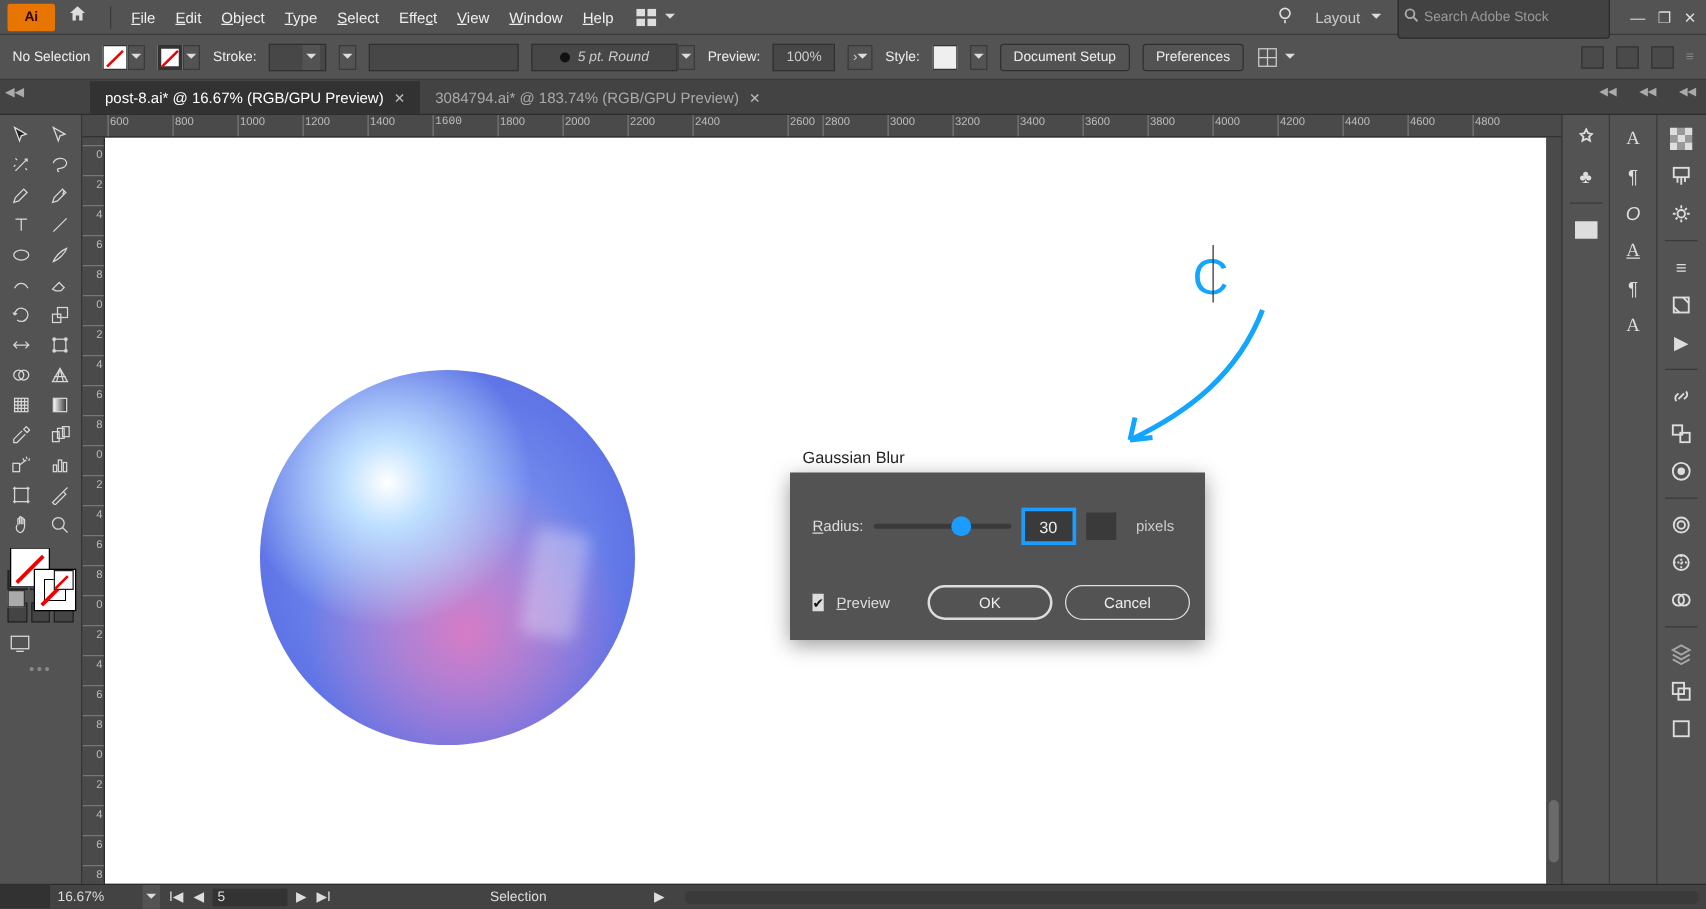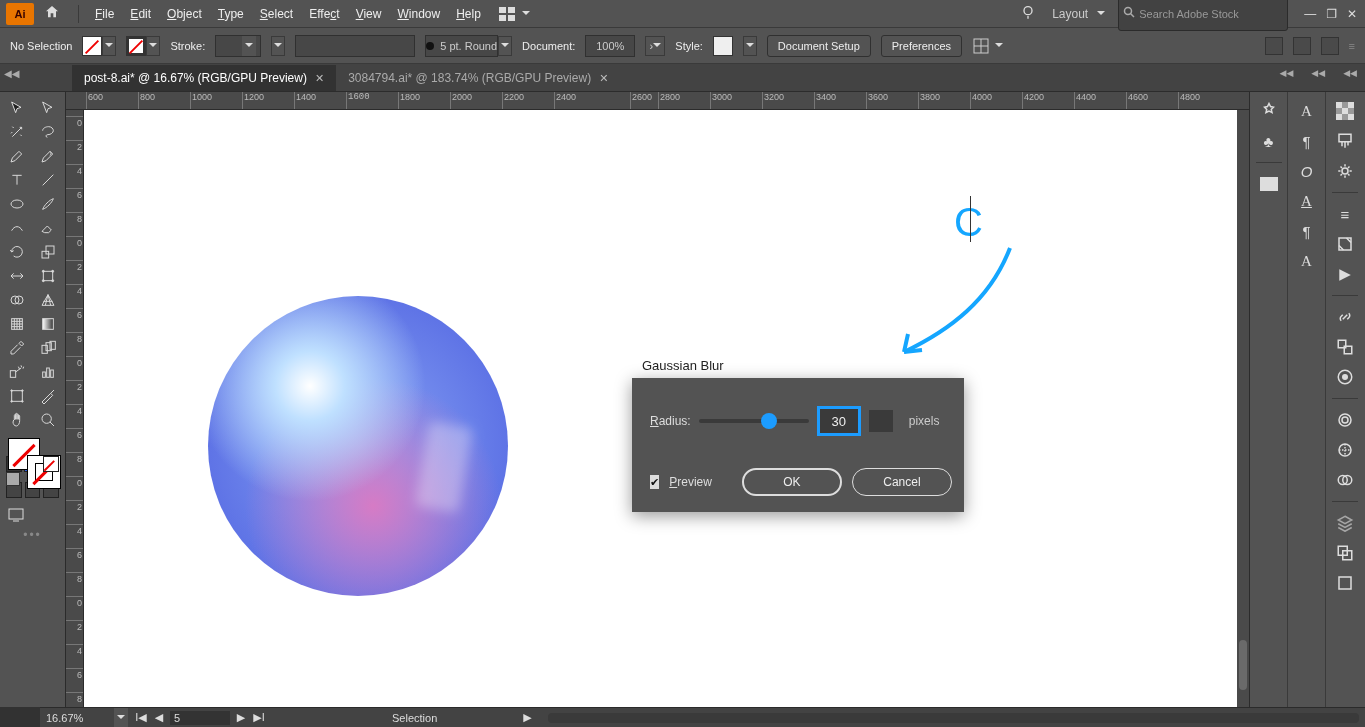--- a/index.html
+++ b/index.html
@@ -3,21 +3,21 @@
 <meta charset="utf-8">
 <style>
 * { margin: 0; padding: 0; box-sizing: border-box; font-family: "Segoe UI", Tahoma, sans-serif; user-select: none; }
 html, body { width: 1365px; height: 727px; background: #323232; color: #ccc; overflow: hidden; }
 
 
 .menubar {
   height: 28px; background: #535353; display: flex; align-items: center;
   padding-left: 6px; font-size: 12px; border-bottom: 1px solid #3a3a3a;
 }
-.menubar .app-icon { width: 28px; height: 22px; background: #e87500; display: inline-flex; align-items: center; justify-content: center; font-weight: bold; font-size: 11px; color: #330000; border-radius: 2px; }
+.menubar .app-icon { width: 38px; height: 22px; background: #e87500; display: inline-flex; align-items: center; justify-content: center; font-weight: bold; font-size: 11px; color: #330000; border-radius: 2px; }
 .menubar .home-icon { margin: 0 10px; font-size: 16px; color: #ddd; }
 .menubar .menu-divider { width: 1px; height: 18px; background: #3a3a3a; margin: 0 8px; }
 .menubar .menu-item { padding: 4px 8px; cursor: default; color: #eee; }
 .menubar .menu-item .ul { text-decoration: underline; }
 .menubar .spacer { flex: 1; }
 .menubar .bulb { font-size: 14px; color: #eee; margin-right: 16px; }
 .menubar .layout-dd { display: flex; align-items: center; gap: 6px; margin-right: 10px; }
 .menubar .search-box { width: 170px; height: 20px; background: #424242; border: 1px solid #2b2b2b; border-radius: 3px; display: flex; align-items: center; padding: 16px 4px; font-size: 11px; color: #999; margin-right: 8px; }
 .menubar .search-box .q { font-size: 12px; margin-right: 4px; }
 .menubar .win-controls { display: flex; align-items: center; gap: 10px; padding: 0 8px; font-size: 12px; color: #ddd; }
@@ -29,21 +29,21 @@
 }
 .optbar .label { color: #eee; }
 .swatch-nofill { width: 20px; height: 20px; background: #fff; position: relative; border: 1px solid #333; display: inline-block; }
 .swatch-nofill::after { content: ""; position: absolute; left: 0; right: 0; top: 50%; border-top: 2px solid #e00; transform: rotate(-45deg); }
 .swatch-fill-only { width: 20px; height: 20px; border: 3px solid #333; background: #fff; display: inline-block; position: relative; }
 .swatch-fill-only::after { content: ""; position: absolute; left: -2px; right: -2px; top: 50%; border-top: 2px solid #e00; transform: rotate(-45deg); }
 .dd-small { width: 14px; height: 20px; display: inline-flex; align-items: center; justify-content: center; background: #535353; border: 1px solid #3a3a3a; }
 .dd-small::after { content: ""; border: 4px solid transparent; border-top-color: #ddd; margin-top: 3px; }
 .stroke-weight { width: 46px; height: 22px; background: #474747; border: 1px solid #303030; display: inline-flex; align-items: center; justify-content: flex-end; padding-right: 4px; }
 .var-prof { width: 120px; height: 22px; background: #474747; border: 1px solid #303030; }
-.brush-chip { display: flex; align-items: center; gap: 6px; height: 22px; background: #474747; border: 1px solid #303030; padding: 0 0; }
+.brush-chip { display: flex; align-items: center; gap: 6px; height: 22px; background: #474747; border: 1px solid #303030; padding: 0 22px; font-style: italic; }
 .brush-dot { width: 8px; height: 8px; border-radius: 50%; background: #111; }
 .opacity-box { width: 50px; height: 22px; background: #474747; border: 1px solid #303030; display: flex; align-items: center; justify-content: center; }
 .style-chip { width: 20px; height: 20px; background: #efefef; border: 1px solid #333; }
 .btn { height: 22px; padding: 0 10px; background: #535353; border: 1px solid #303030; border-radius: 3px; display: flex; align-items: center; color: #eee; cursor: default; }
 .optbar .right-icons { margin-left: auto; display: flex; gap: 10px; align-items: center; color: #888; }
 .right-ico { width: 18px; height: 18px; background: #4a4a4a; border: 1px solid #333; }
 
 
 .tabbar { height: 28px; background: #434343; display: flex; align-items: flex-end; padding-left: 72px; font-size: 12px; border-bottom: 1px solid #2c2c2c; }
 .tab { padding: 6px 12px; color: #aaa; display: flex; align-items: center; gap: 8px; }
@@ -207,21 +207,21 @@
       <span class="dd-small"></span>
     </span>
   <span class="var-prof"></span>
   <span style="display:flex;align-items:center;">
     <span class="brush-chip">
       <span class="brush-dot"></span>
       <span>5 pt. Round</span>
     </span>
     <span class="dd-small"></span>
   </span>
-  <span class="label">Document:</span>
+  <span class="label">Preview:</span>
   <span class="opacity-box">
       <span>100%</span>
     </span>
   <span class="dd-small" style="width:20px;">›</span>
   <span class="label">Style:</span>
   <span class="style-chip"></span>
   <span class="dd-small"></span>
   <span class="btn">Document Setup</span>
   <span class="btn">Preferences</span>
   <span style="display:flex;align-items:center;gap:2px;">

